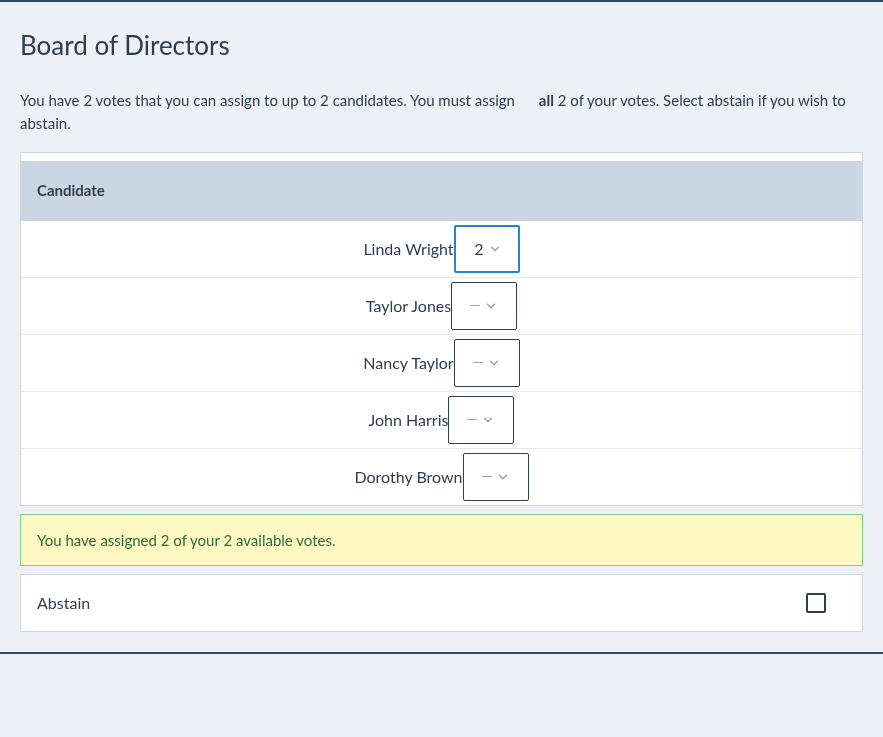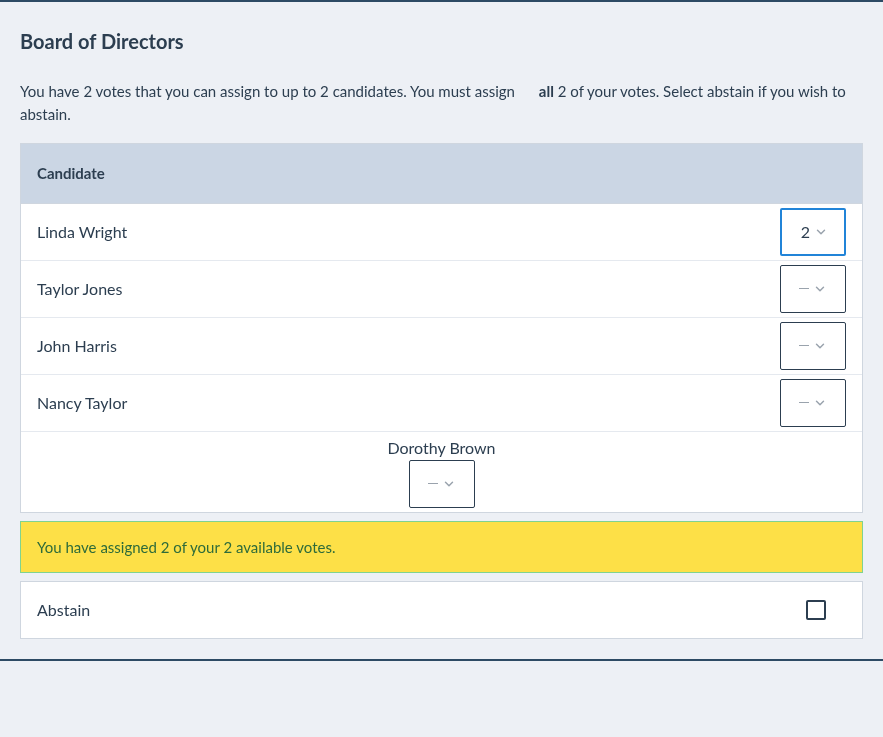--- a/index.html
+++ b/index.html
@@ -11,51 +11,52 @@
     font-size: 15px;
     line-height: 1.5;
   }
   .page {
     width: 883px;
     padding: 20px;
     border-top: 2px solid #2d4a64;
     border-bottom: 2px solid #2d4a64;
   }
   .title {
-    font-size: 20px;
-    font-weight: 700;
+    font-size: 26px;
+    font-weight: 400;
     margin: 4px 0 24px 0;
     color: #2c3e50;
   }
   .instructions {
     font-size: 15px;
     color: #2c3e50;
     margin-bottom: 18px;
   }
   .instructions .strong { font-weight: 700; margin-left: 20px; }
   .table {
     border: 1px solid #cfd6df;
     background: #fff;
   }
   .table-header {
     background: #cbd6e4;
     padding: 18px 16px;
     font-weight: 700;
     color: #2c3e50;
     font-size: 15px;
     border-bottom: 1px solid #cfd6df;
+    margin-top: 8px;
   }
   .row {
     display: flex;
     align-items: center;
-    justify-content: space-between;
+    justify-content: center;
     padding: 4px 16px;
     border-bottom: 1px solid #e5e9ef;
   }
-  .row:last-child { border-bottom: none; flex-direction: column; }
+  .row:last-child { border-bottom: none; }
   .candidate-name {
     font-size: 16px;
     color: #2c3e50;
   }
   .dropdown {
     width: 66px;
     height: 48px;
     border: 1px solid #2c3e50;
     border-radius: 2px;
     display: flex;
@@ -77,21 +78,21 @@
   .dash {
     width: 10px;
     height: 1.5px;
     background: #9aa3ad;
     display: inline-block;
   }
   .chevron svg { display: block; }
   .status-banner {
     margin-top: 8px;
     border: 1px solid #7fd38f;
-    background: #fde047;
+    background: #fef9c3;
     color: #2e6b3a;
     padding: 14px 16px;
     font-size: 15px;
   }
   .abstain-row {
     margin-top: 8px;
     border: 1px solid #cfd6df;
     background: #fff;
     display: flex;
     align-items: center;
@@ -144,33 +145,33 @@
         <span class="dash"></span>
         <span class="chevron">
           <svg width="14" height="14" viewBox="0 0 24 24" fill="none" stroke="#9aa3ad" stroke-width="2.5" stroke-linecap="round" stroke-linejoin="round">
               <polyline points="6 9 12 15 18 9"></polyline>
             </svg>
         </span>
       </div>
     </div>
 
     <div class="row">
+      <div class="candidate-name">Nancy Taylor</div>
+      <div class="dropdown">
+        <span class="dash"></span>
+        <span class="chevron">
+          <svg width="14" height="14" viewBox="0 0 24 24" fill="none" stroke="#9aa3ad" stroke-width="2.5" stroke-linecap="round" stroke-linejoin="round">
+              <polyline points="6 9 12 15 18 9"></polyline>
+            </svg>
+        </span>
+      </div>
+    </div>
+
+    <div class="row">
       <div class="candidate-name">John Harris</div>
-      <div class="dropdown">
-        <span class="dash"></span>
-        <span class="chevron">
-          <svg width="14" height="14" viewBox="0 0 24 24" fill="none" stroke="#9aa3ad" stroke-width="2.5" stroke-linecap="round" stroke-linejoin="round">
-              <polyline points="6 9 12 15 18 9"></polyline>
-            </svg>
-        </span>
-      </div>
-    </div>
-
-    <div class="row">
-      <div class="candidate-name">Nancy Taylor</div>
       <div class="dropdown">
         <span class="dash"></span>
         <span class="chevron">
           <svg width="14" height="14" viewBox="0 0 24 24" fill="none" stroke="#9aa3ad" stroke-width="2.5" stroke-linecap="round" stroke-linejoin="round">
               <polyline points="6 9 12 15 18 9"></polyline>
             </svg>
         </span>
       </div>
     </div>
 

